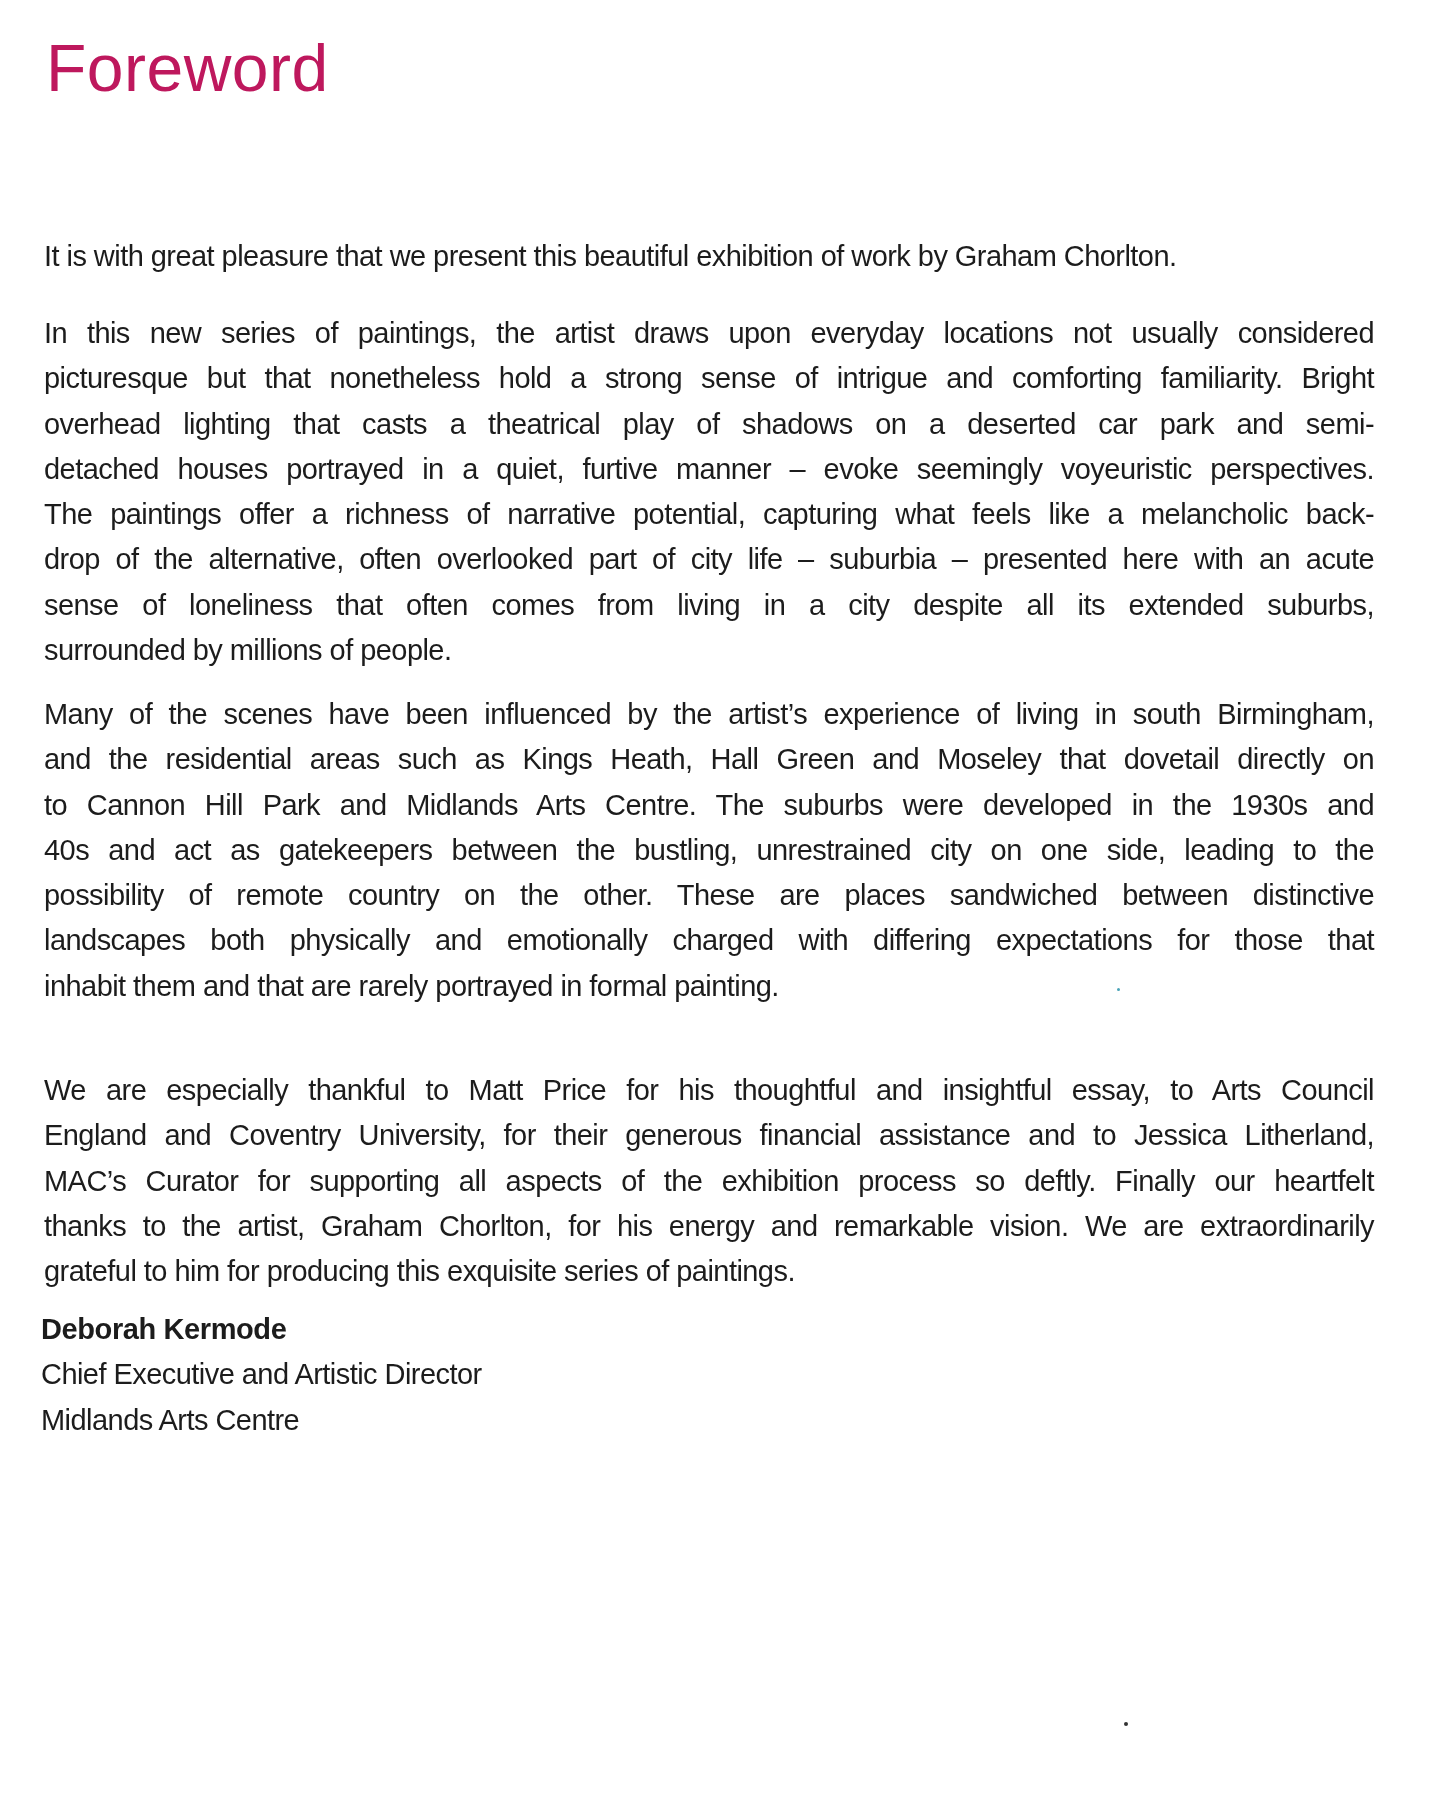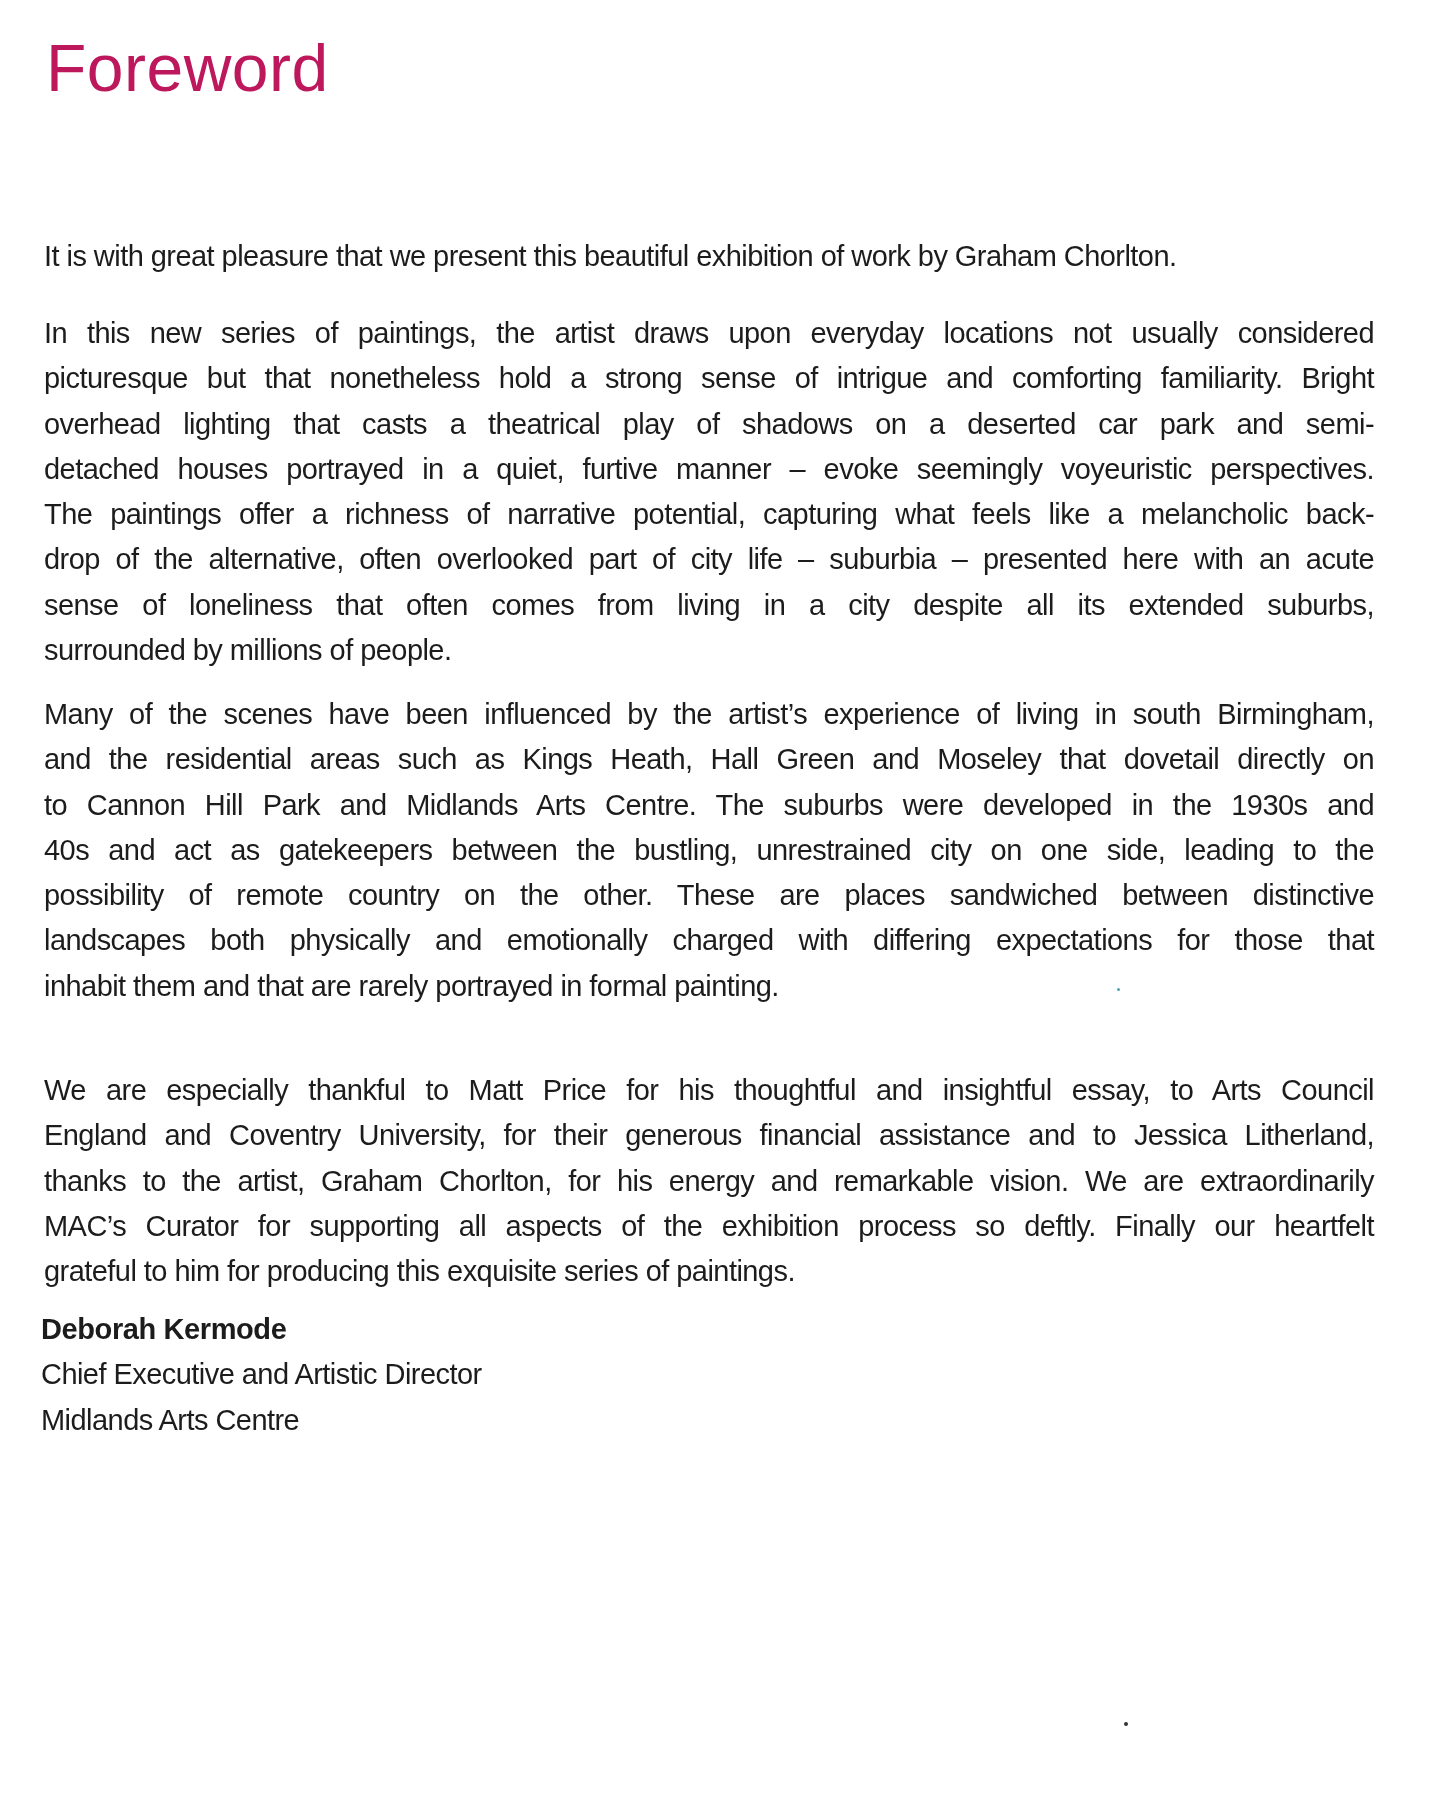--- a/index.html
+++ b/index.html
@@ -92,22 +92,22 @@
   <span class="line">to Cannon Hill Park and Midlands Arts Centre. The suburbs were developed in the 1930s and</span>
   <span class="line">40s and act as gatekeepers between the bustling, unrestrained city on one side, leading to the</span>
   <span class="line">possibility of remote country on the other. These are places sandwiched between distinctive</span>
   <span class="line">landscapes both physically and emotionally charged with differing expectations for those that</span>
   <span class="line last">inhabit them and that are rarely portrayed in formal painting.</span>
 </p>
 
 <p class="para" style="top:1028px;margin-top:40px;">
   <span class="line">We are especially thankful to Matt Price for his thoughtful and insightful essay, to Arts Council</span>
   <span class="line">England and Coventry University, for their generous financial assistance and to Jessica Litherland,</span>
+  <span class="line">MAC’s Curator for supporting all aspects of the exhibition process so deftly. Finally our heartfelt</span>
   <span class="line">thanks to the artist, Graham Chorlton, for his energy and remarkable vision. We are extraordinarily</span>
-  <span class="line">MAC’s Curator for supporting all aspects of the exhibition process so deftly. Finally our heartfelt</span>
   <span class="line last">grateful to him for producing this exquisite series of paintings.</span>
 </p>
 
 <div class="sig" style="top:1307px;">
   <span class="line name">Deborah Kermode</span>
   <span class="line">Chief Executive and Artistic Director</span>
   <span class="line">Midlands Arts Centre</span>
 </div>
 
 <span class="speck" style="left:1124px;top:1722px;width:4px;height:4px;background:#333;"></span>

